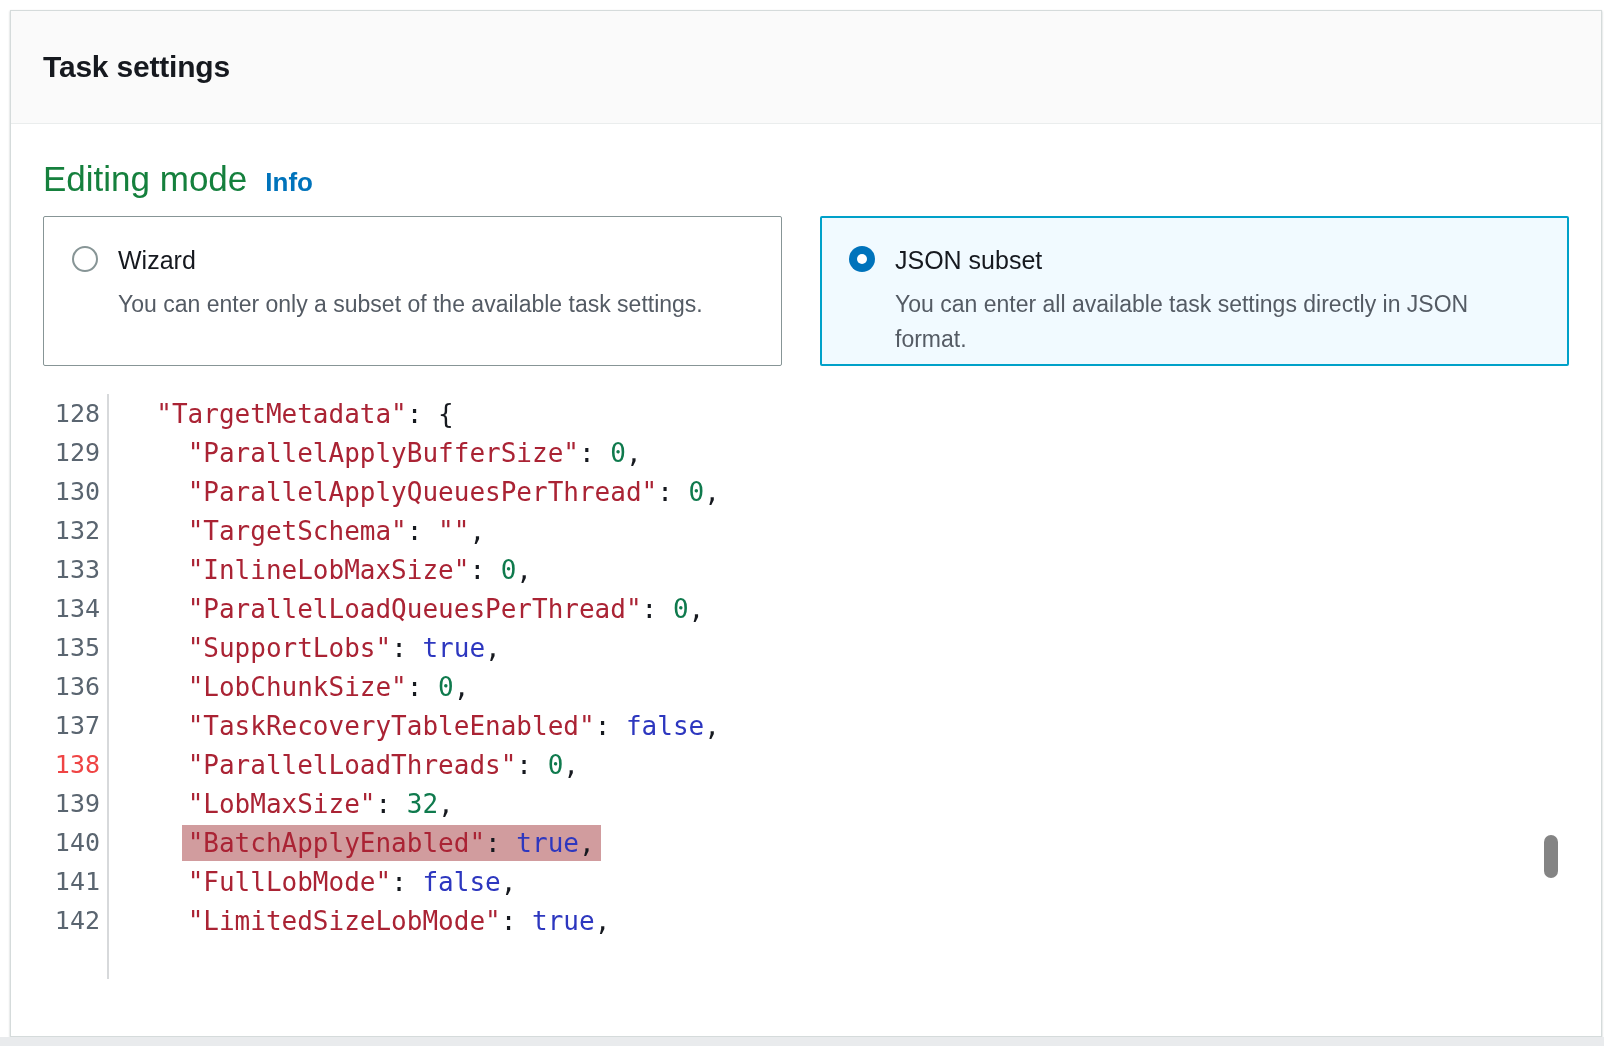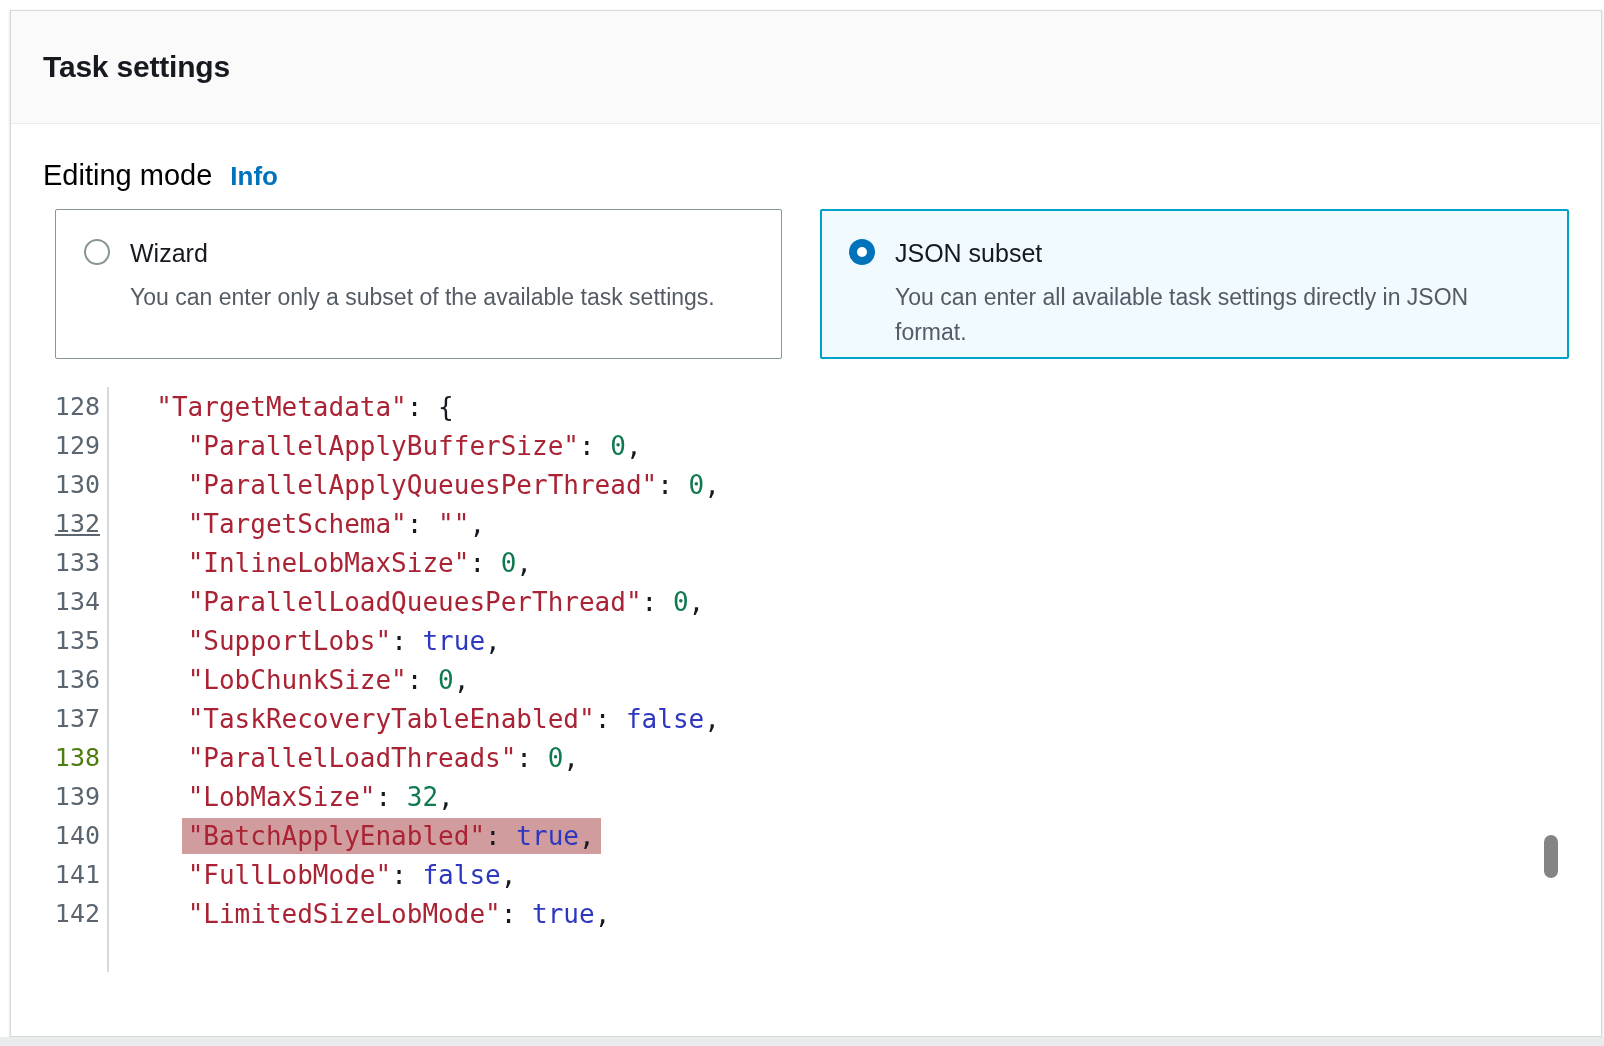--- a/index.html
+++ b/index.html
@@ -18,30 +18,30 @@
 
   .panel-header {
     height:113px; background:#fafafa; border-bottom:1px solid #eaeded;
     display:flex; align-items:center; padding:0 32px;
   }
   .panel-title { font-size:30px; font-weight:700; color:#16191f; letter-spacing:-0.2px; }
 
   .panel-body { padding:0 32px; }
 
   .editing-row { margin-top:35px; display:flex; align-items:baseline; }
-  .editing-label { font-size:29px; color:#000000; }
+  .editing-label { font-size:35px; color:#15803d; }
   .info-link { font-size:26px; font-weight:700; color:#0073bb; margin-left:18px;
                text-decoration:none; cursor:pointer; }
 
   .tiles { display:flex; gap:38px; margin-top:17px; }
   .tile {
     height:150px; background:#ffffff; border:1px solid #879596; border-radius:2px;
     padding:26px 28px; display:flex; gap:20px; cursor:pointer;
   }
-  .tile.wizard { width:861px;margin-left:12px; }
+  .tile.wizard { width:861px; }
   .tile.json   { width:758px; border:2px solid #00a1c9; background:#f1faff; padding:25px 27px; }
 
   .radio { width:26px; height:26px; border-radius:50%; flex:none; margin-top:3px; position:relative; }
   .radio.unselected { border:2px solid #879596; background:#ffffff; }
   .radio.selected   { background:#0073bb; }
   .radio.selected::after {
     content:""; position:absolute; left:8px; top:8px; width:10px; height:10px;
     border-radius:50%; background:#ffffff;
   }
 
@@ -109,21 +109,21 @@
             <div class="gutter" style="color: rgb(90, 101, 112);">129</div>
             <div class="gutter-sep"></div>
             <div class="code">    <span style="color: rgb(170, 35, 52);">"ParallelApplyBufferSize"</span><span style="color: rgb(22, 25, 31);">: </span><span style="color: rgb(15, 122, 77);">0</span><span style="color: rgb(22, 25, 31);">,</span></div>
           </div>
           <div class="code-line">
             <div class="gutter" style="color: rgb(90, 101, 112);">130</div>
             <div class="gutter-sep"></div>
             <div class="code">    <span style="color: rgb(170, 35, 52);">"ParallelApplyQueuesPerThread"</span><span style="color: rgb(22, 25, 31);">: </span><span style="color: rgb(15, 122, 77);">0</span><span style="color: rgb(22, 25, 31);">,</span></div>
           </div>
           <div class="code-line">
-            <div class="gutter" style="color: rgb(90, 101, 112); text-decoration: underline;">132</div>
+            <div class="gutter" style="color: rgb(90, 101, 112);">132</div>
             <div class="gutter-sep"></div>
             <div class="code">    <span style="color: rgb(170, 35, 52);">"TargetSchema"</span><span style="color: rgb(22, 25, 31);">: </span><span style="color: rgb(170, 35, 52);">""</span><span style="color: rgb(22, 25, 31);">,</span></div>
           </div>
           <div class="code-line">
             <div class="gutter" style="color: rgb(90, 101, 112);">133</div>
             <div class="gutter-sep"></div>
             <div class="code">    <span style="color: rgb(170, 35, 52);">"InlineLobMaxSize"</span><span style="color: rgb(22, 25, 31);">: </span><span style="color: rgb(15, 122, 77);">0</span><span style="color: rgb(22, 25, 31);">,</span></div>
           </div>
           <div class="code-line">
             <div class="gutter" style="color: rgb(90, 101, 112);">134</div>
@@ -139,21 +139,21 @@
             <div class="gutter" style="color: rgb(90, 101, 112);">136</div>
             <div class="gutter-sep"></div>
             <div class="code">    <span style="color: rgb(170, 35, 52);">"LobChunkSize"</span><span style="color: rgb(22, 25, 31);">: </span><span style="color: rgb(15, 122, 77);">0</span><span style="color: rgb(22, 25, 31);">,</span></div>
           </div>
           <div class="code-line">
             <div class="gutter" style="color: rgb(90, 101, 112);">137</div>
             <div class="gutter-sep"></div>
             <div class="code">    <span style="color: rgb(170, 35, 52);">"TaskRecoveryTableEnabled"</span><span style="color: rgb(22, 25, 31);">: </span><span style="color: rgb(45, 55, 191);">false</span><span style="color: rgb(22, 25, 31);">,</span></div>
           </div>
           <div class="code-line">
-            <div class="gutter" style="color: #4d7c0f;">138</div>
+            <div class="gutter" style="color: #ef4444;">138</div>
             <div class="gutter-sep"></div>
             <div class="code">    <span style="color: rgb(170, 35, 52);">"ParallelLoadThreads"</span><span style="color: rgb(22, 25, 31);">: </span><span style="color: rgb(15, 122, 77);">0</span><span style="color: rgb(22, 25, 31);">,</span></div>
           </div>
           <div class="code-line">
             <div class="gutter" style="color: rgb(90, 101, 112);">139</div>
             <div class="gutter-sep"></div>
             <div class="code">    <span style="color: rgb(170, 35, 52);">"LobMaxSize"</span><span style="color: rgb(22, 25, 31);">: </span><span style="color: rgb(15, 122, 77);">32</span><span style="color: rgb(22, 25, 31);">,</span></div>
           </div>
           <div class="code-line">
             <div class="gutter" style="color: rgb(90, 101, 112);">140</div>

